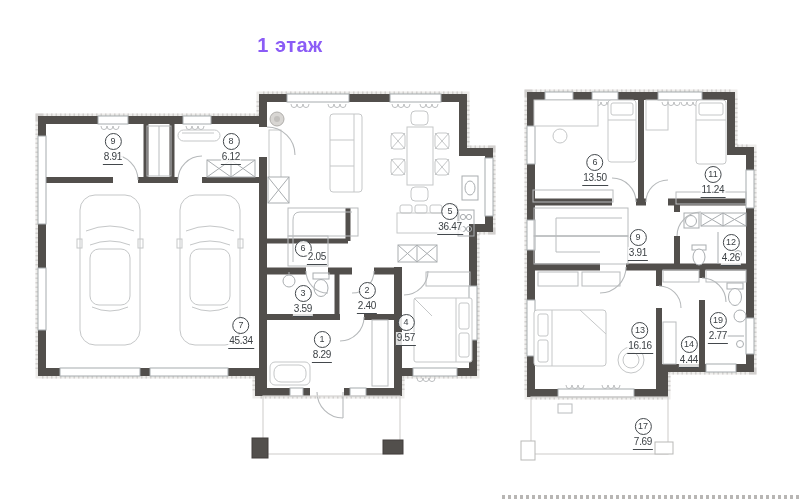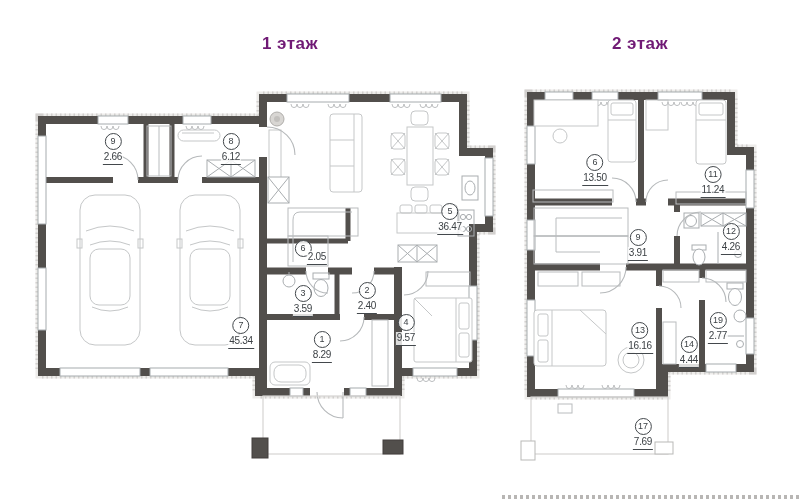--- a/index.html
+++ b/index.html
@@ -1,20 +1,20 @@
 <!DOCTYPE html>
 <html><head>
 <meta charset="utf-8">
 <style>
   html,body{margin:0;padding:0;background:#fff;}
   #canvas{position:relative;width:800px;height:501px;background:#fff;overflow:hidden;
           font-family:"Liberation Sans",sans-serif;}
   #plan-svg{position:absolute;left:0;top:0;}
-  .floor-title{position:absolute;transform:translateX(-50%);font-size:17px;font-weight:600;
-               color:#701a75;letter-spacing:.5px;white-space:nowrap;}
+  .floor-title{position:absolute;transform:translateX(-50%);font-size:20px;font-weight:600;
+               color:#8b5cf6;letter-spacing:.5px;white-space:nowrap;}
   .rlabel{position:absolute;transform:translateX(-50%);display:flex;flex-direction:column;
           align-items:center;color:#3c4145;z-index:5;}
   .circ{width:15px;height:15px;border:1px solid #43484c;border-radius:50%;font-size:9px;
         line-height:15px;text-align:center;background:rgba(255,255,255,.85);}
   .area{font-size:10px;letter-spacing:-0.3px;border-bottom:1px solid #43484c;
         padding:0 1px;line-height:1.25;margin-top:1px;background:rgba(255,255,255,.8);}
   .r6 .area{margin:-6px 0 0 28px;}
   
   .band{stroke:#edecea;fill:none;}
   .bandd{stroke:#d2d0ce;fill:none;stroke-dasharray:1.5 3;}
@@ -284,21 +284,20 @@
     <rect x="531" y="397" width="137" height="57" class="lite"></rect>
     <rect x="521" y="441" width="14" height="19" fill="#fff" stroke="#b9b9b7"></rect>
     <rect x="655" y="442" width="18" height="12" fill="#fff" stroke="#b9b9b7"></rect>
     <rect x="558" y="404" width="14" height="9" fill="url(#vl)" class="thin"></rect>
   </g>
 
   <line x1="502" y1="497" x2="800" y2="497" stroke="#b8b6b4" stroke-width="4" stroke-dasharray="3 3"></line>
 </svg>
 
 <div class="floor-title" style="left:290px;top:34px">1 этаж</div>
-<div class="floor-title" style="left:640px;top:34px">2 этаж</div>
 
 <div class="rlabel" style="left:322px;top:331px">
   <span class="circ">1</span>
   <span class="area">8.29</span>
 </div>
 <div class="rlabel" style="left:367px;top:282px">
   <span class="circ">2</span>
   <span class="area">2.40</span>
 </div>
 <div class="rlabel" style="left:303px;top:285px">
@@ -320,36 +319,36 @@
 <div class="rlabel" style="left:241px;top:317px">
   <span class="circ">7</span>
   <span class="area">45.34</span>
 </div>
 <div class="rlabel" style="left:231px;top:133px">
   <span class="circ">8</span>
   <span class="area">6.12</span>
 </div>
 <div class="rlabel" style="left:113px;top:133px">
   <span class="circ">9</span>
-  <span class="area">2.66</span>
+  <span class="area">8.91</span>
 </div>
 
 <div class="rlabel" style="left:638px;top:229px">
   <span class="circ">9</span>
   <span class="area">3.91</span>
 </div>
 <div class="rlabel" style="left:595px;top:154px">
   <span class="circ">6</span>
   <span class="area">13.50</span>
 </div>
 <div class="rlabel" style="left:713px;top:166px">
   <span class="circ">11</span>
   <span class="area">11.24</span>
 </div>
-<div class="rlabel" style="left:731px;top:223px">
+<div class="rlabel" style="left:731px;top:234px">
   <span class="circ">12</span>
   <span class="area">4.26</span>
 </div>
 <div class="rlabel" style="left:640px;top:322px">
   <span class="circ">13</span>
   <span class="area">16.16</span>
 </div>
 <div class="rlabel" style="left:689px;top:336px">
   <span class="circ">14</span>
   <span class="area">4.44</span>

